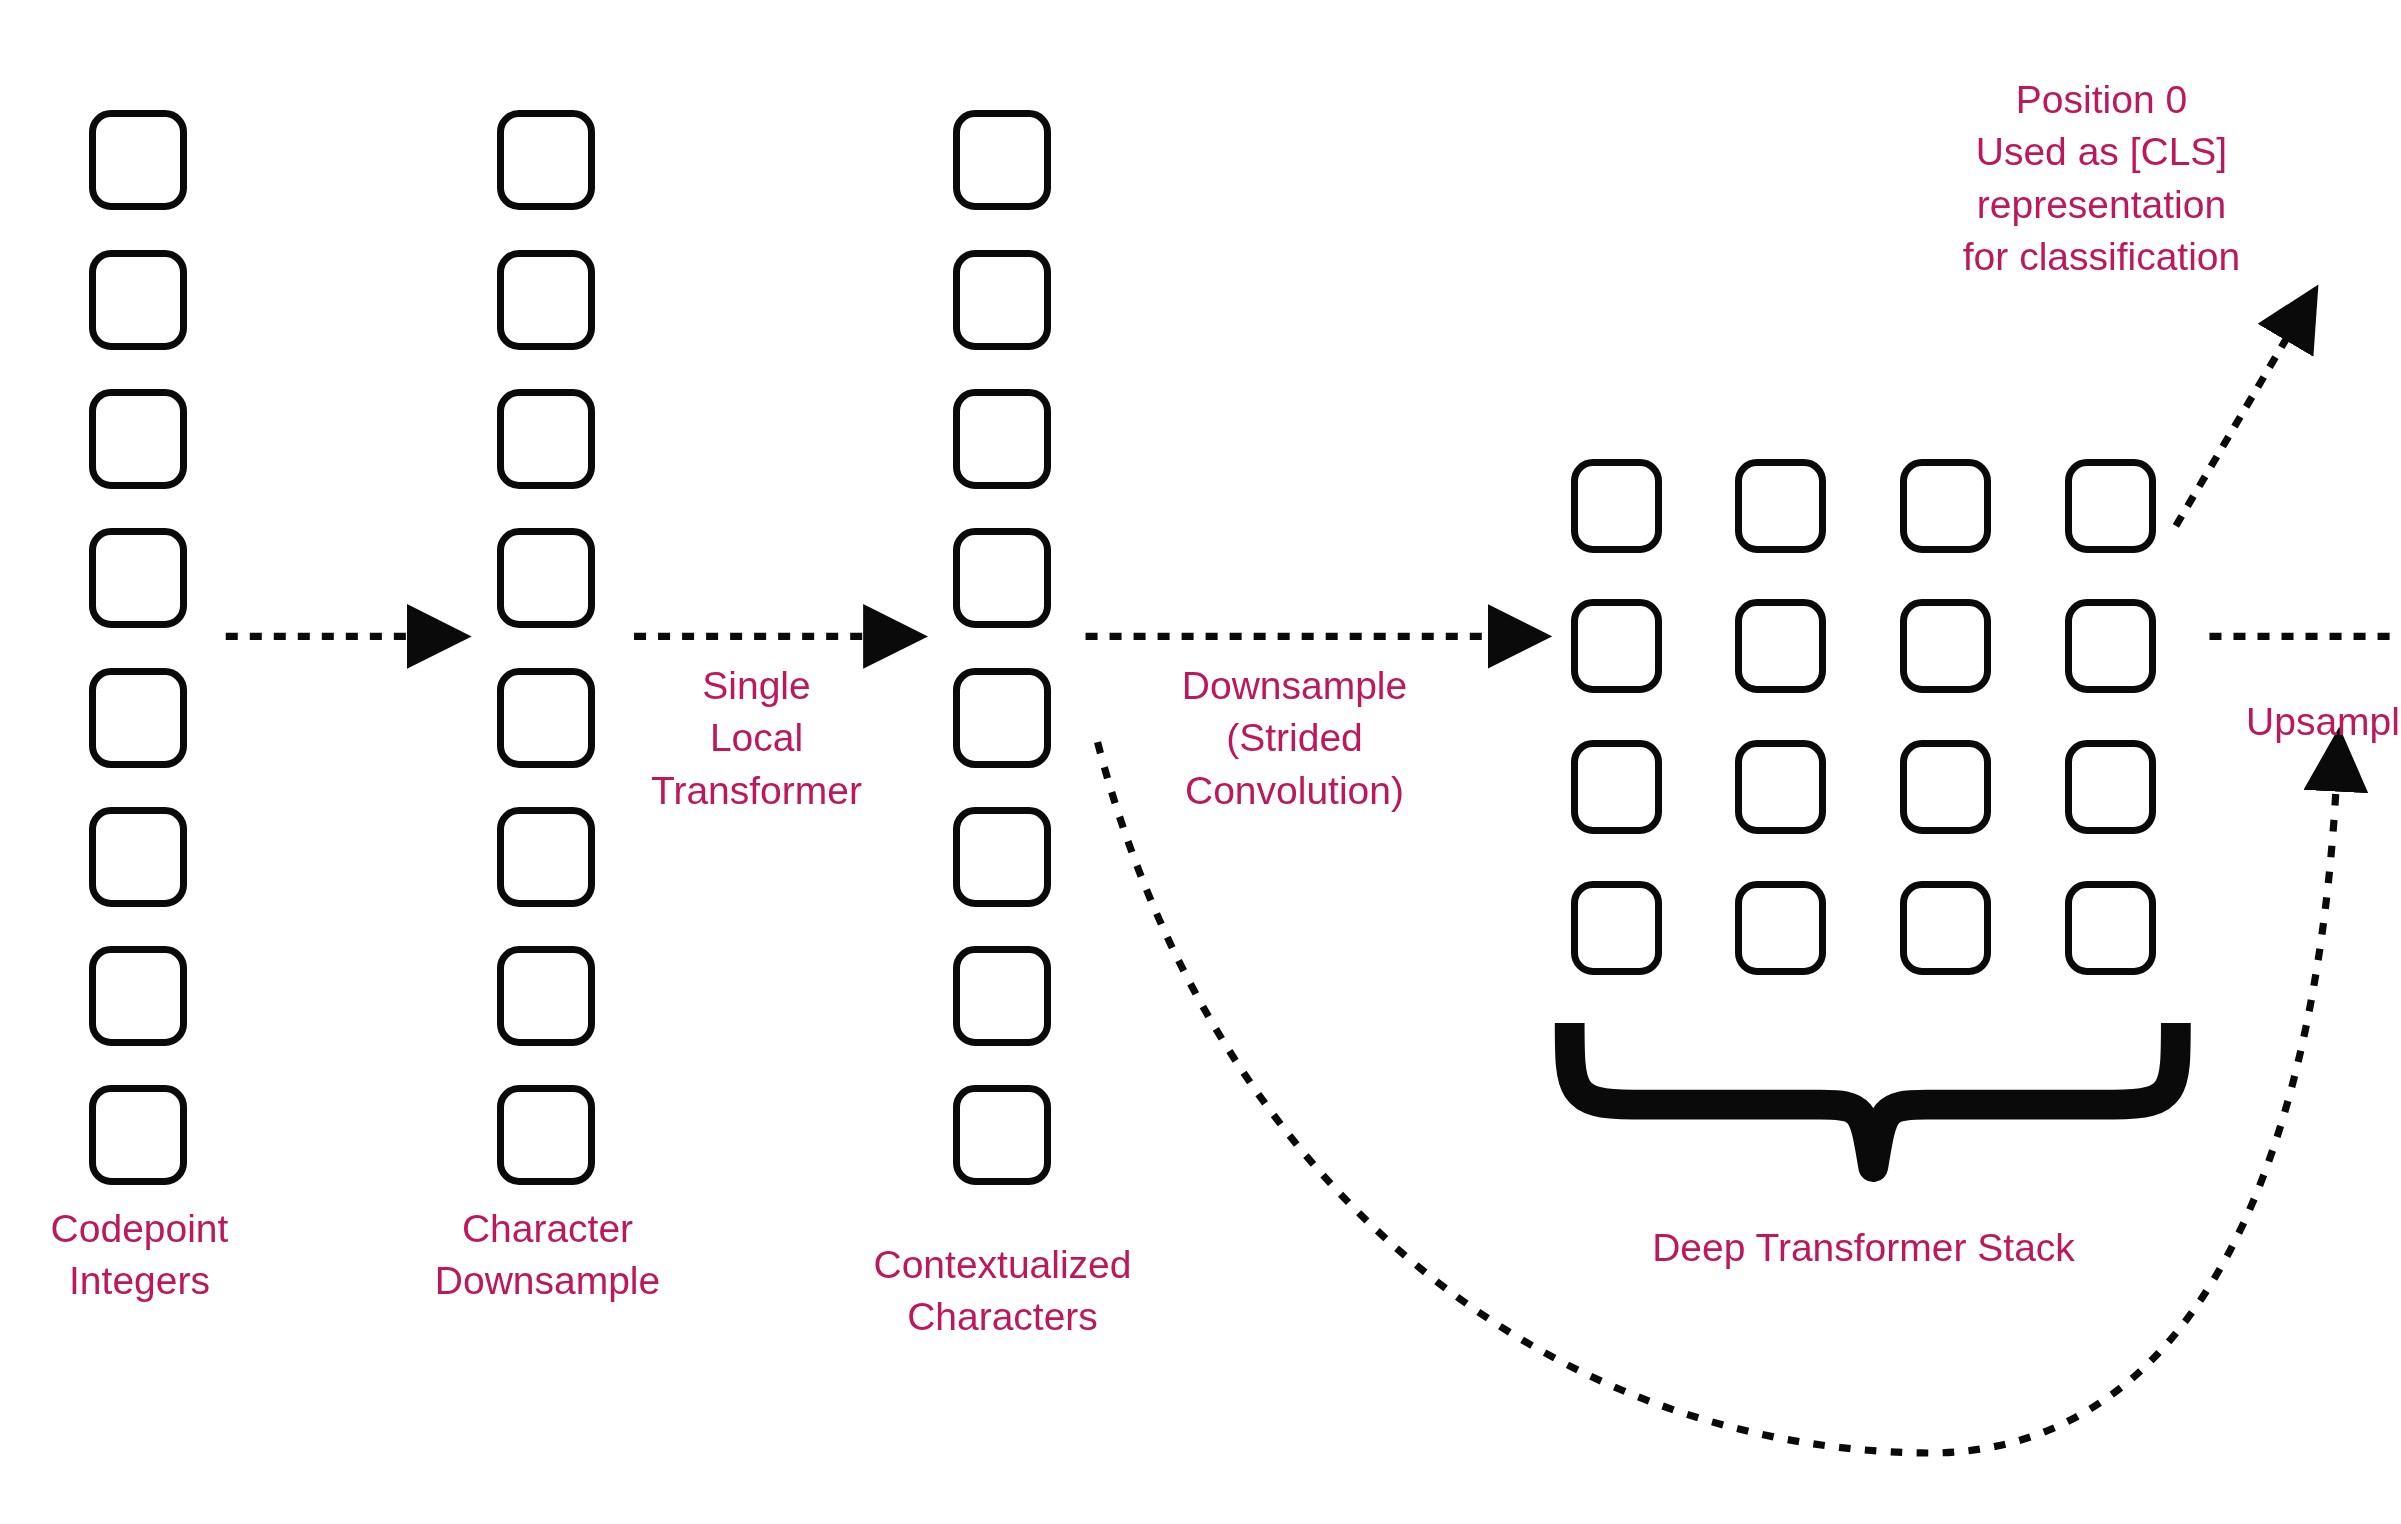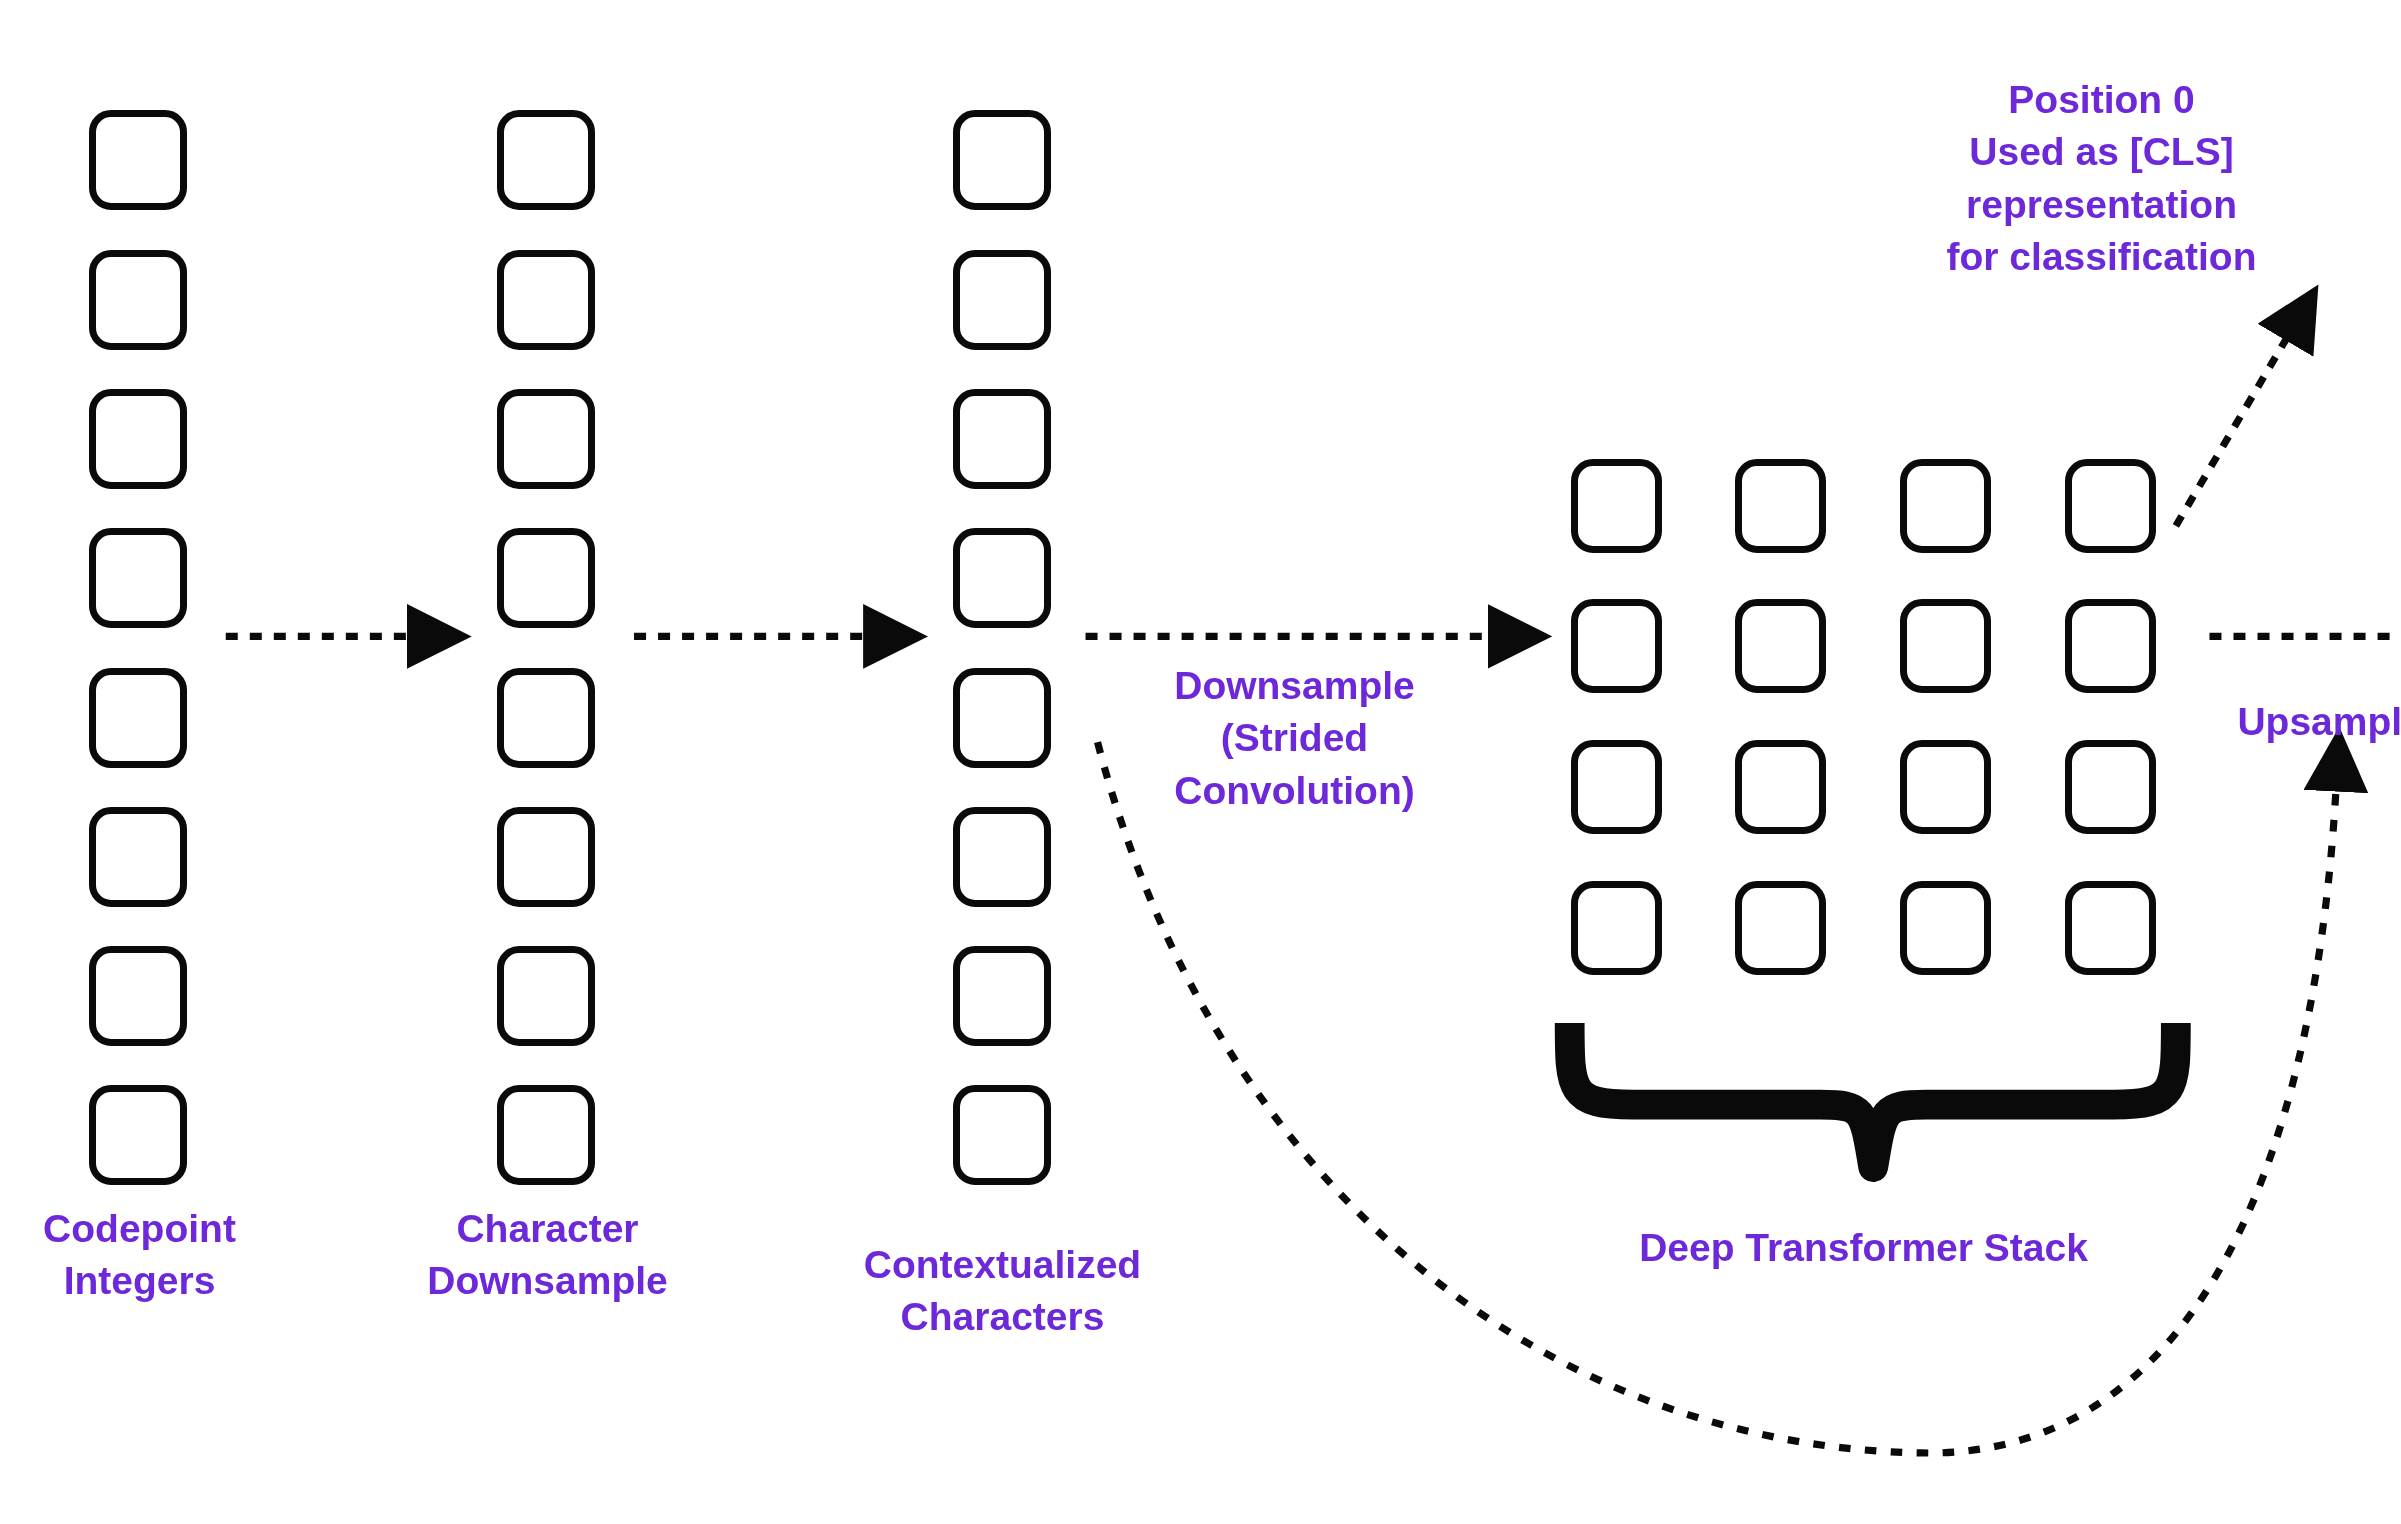--- a/index.html
+++ b/index.html
@@ -11,26 +11,25 @@
   svg.layer{position:absolute;left:0;top:0;width:3307px;height:1525px;pointer-events:none;}
   .cell{
     position:absolute;
     border:7.7px solid #0a0a0a;
     border-radius:22px;
     background:#fff;
     box-sizing:border-box;
   }
   .lbl{
     position:absolute;
-    color:#6d28d9;
+    color:#be185d;
     font-size:39px;
     line-height:1.34;
     text-align:center;
     white-space:pre-line;
-    font-weight:bold;
   }
   .col-label{text-align:center;}
 </style>
 </head>
 <body>
 
 <div id="stage">
 
   <svg class="layer" viewBox="0 0 6885 3175">
     <defs>
@@ -135,20 +134,23 @@
     
     
     
     
     
     
     
   </div>
 
 
+  <div class="lbl" style="left:616px;top:660px;width:281px;">Single
+Local
+Transformer</div>
 
   <div class="lbl" style="left:1124px;top:660px;width:341px;">Downsample
 (Strided
 Convolution)</div>
 
   <div class="lbl" style="left:2205px;top:696px;width:288px;">Upsampling</div>
 
   <div class="lbl" style="left:1919px;top:74px;width:365px;">Position 0
 Used as [CLS]
 representation

